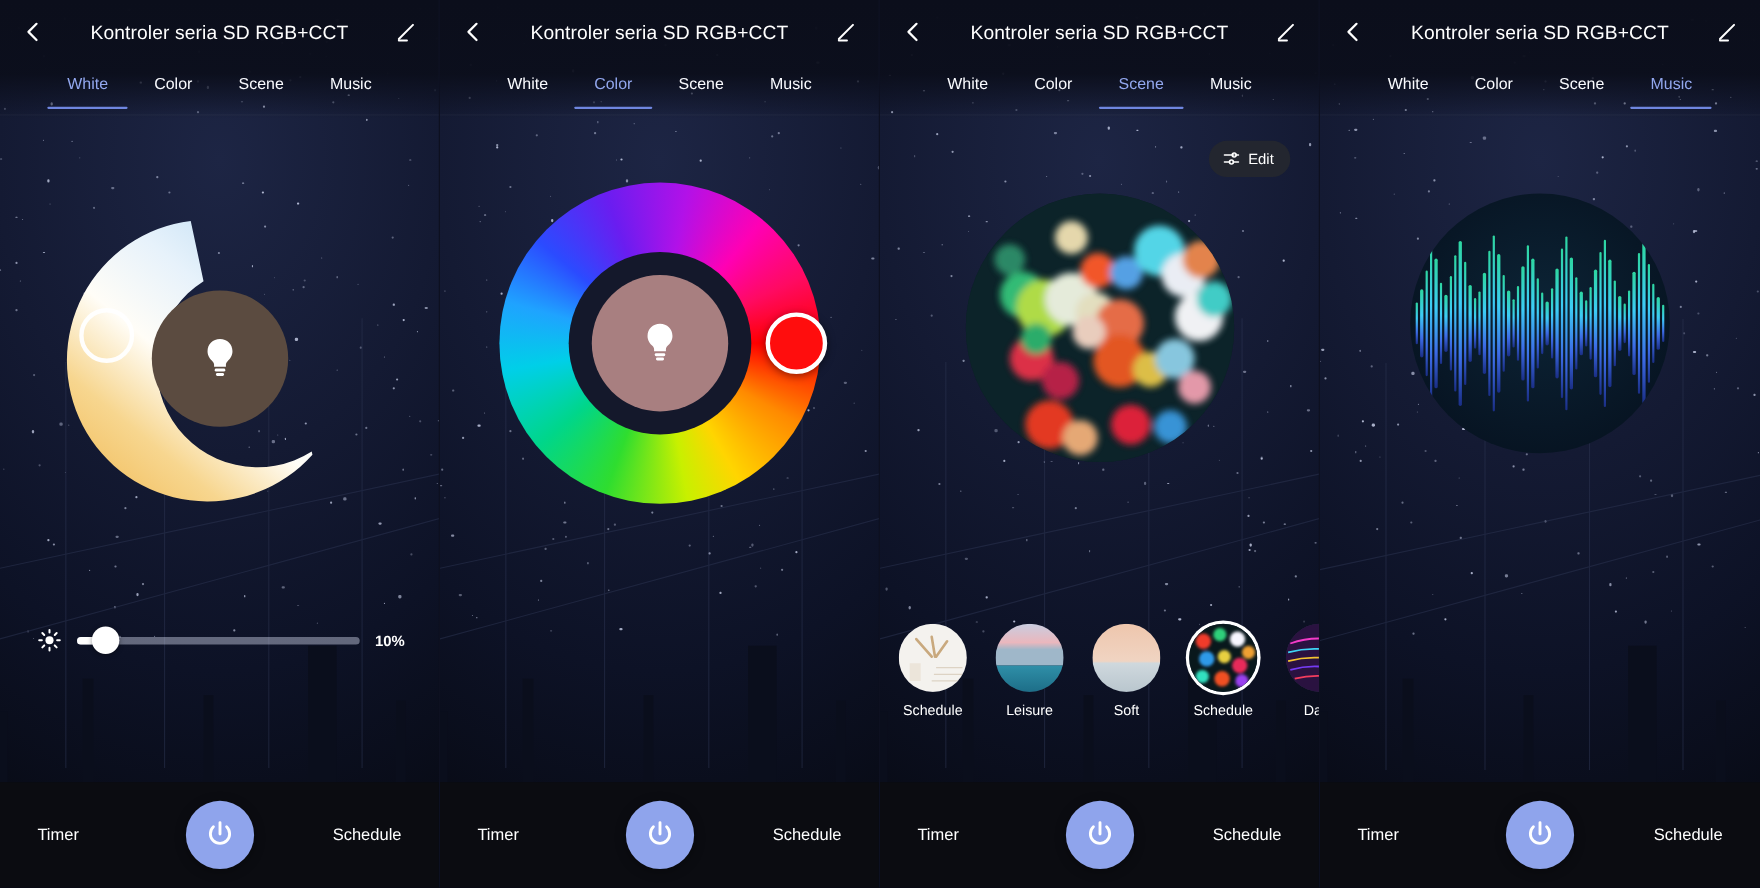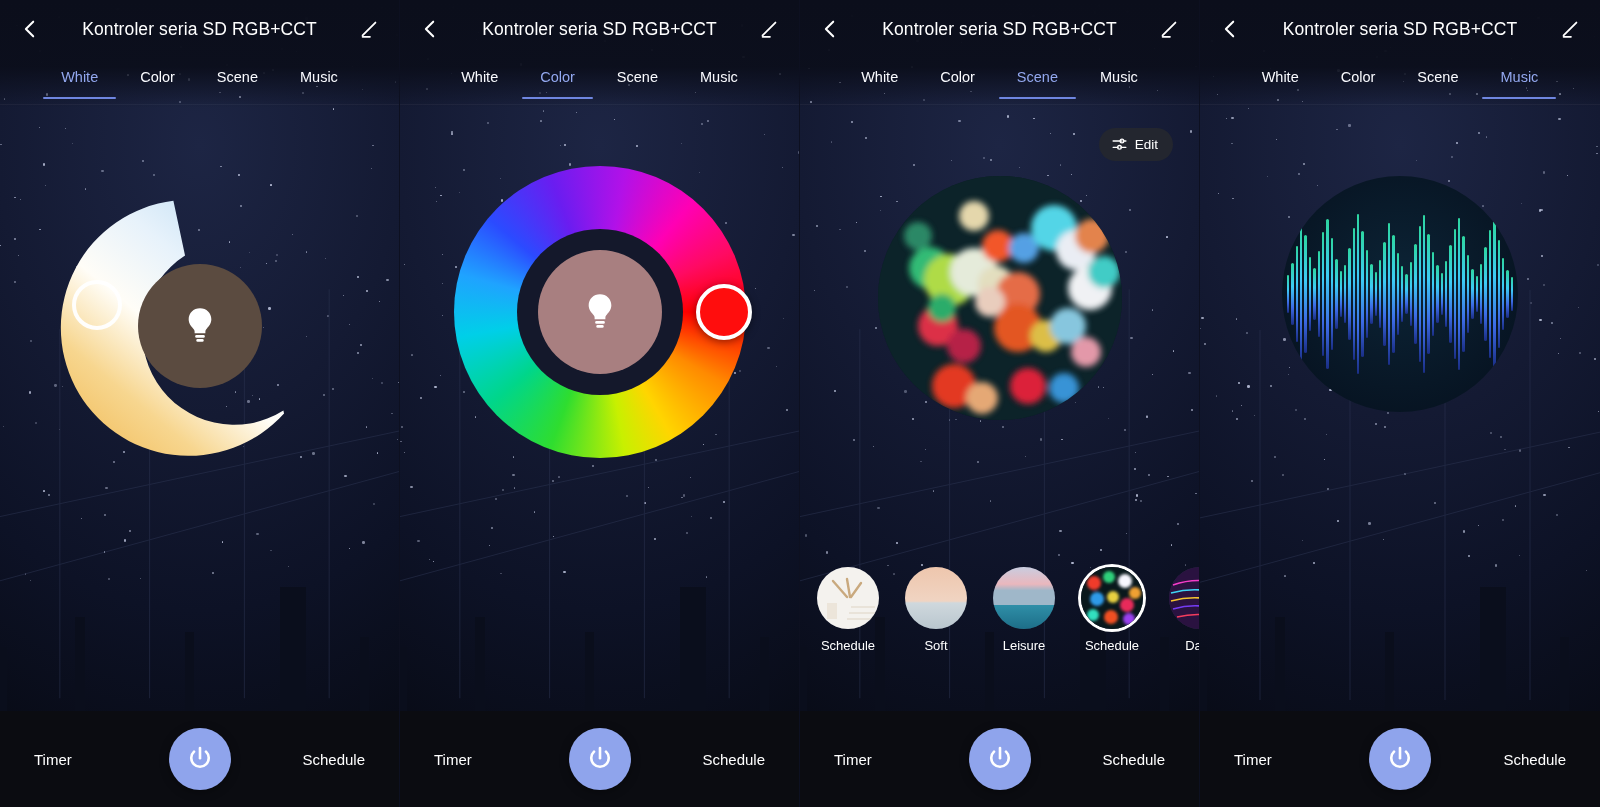--- a/index.html
+++ b/index.html
@@ -419,20 +419,35 @@
         <div style="position:absolute;left:22px;top:104px;width:50px;height:50px;border-radius:50%;border:4px solid #fff;opacity:.95;"></div>
         <div class="cct-center">
           <svg class="bulb" viewBox="0 0 24 28">
             <path d="M12 1.5c-4.6 0-8 3.4-8 7.8 0 3.2 1.8 5 3.1 6.4 .7 .8 1.1 1.3 1.1 2.1v1.4h7.6v-1.4c0-.8 .4-1.3 1.1-2.1 1.3-1.4 3.1-3.2 3.1-6.4 0-4.4-3.4-7.8-8-7.8z" fill="#fff"></path>
             <rect x="8.6" y="20.4" width="6.8" height="1.9" rx=".9" fill="#fff"></rect>
             <rect x="9.4" y="23.2" width="5.2" height="1.9" rx=".9" fill="#fff"></rect>
           </svg>
         </div>
       </div>
 
+      <div class="sliders" style="bottom: 92px;">
+        <div class="slider-row">
+          <svg class="slider-icon" viewBox="0 0 24 24">
+            <circle cx="12" cy="12" r="4" fill="#fff"></circle>
+            <g stroke="#fff" stroke-width="2" stroke-linecap="round">
+              <path d="M12 1.8v2.6M12 19.6v2.6M1.8 12h2.6M19.6 12h2.6M4.9 4.9l1.9 1.9M17.2 17.2l1.9 1.9M19.1 4.9l-1.9 1.9M6.8 17.2l-1.9 1.9"></path>
+            </g>
+          </svg>
+          <div class="track">
+            <div class="fill" style="width:10%"></div>
+            <div class="thumb" style="left:10%"></div>
+          </div>
+          <div class="pct">10%</div>
+        </div>
+      </div>
     </div>
 
     <div class="bottombar">
       <div class="bottom-label">Timer</div>
       <div class="power-btn">
         <svg width="30" height="30" viewBox="0 0 24 24">
           <path d="M12 3.2 V 11.4" stroke="#fff" stroke-width="2.1" stroke-linecap="round"></path>
           <path d="M7.2 6.1 A 7 7 0 1 0 16.8 6.1" fill="none" stroke="#fff" stroke-width="2.1" stroke-linecap="round"></path>
         </svg>
       </div>
@@ -941,52 +956,52 @@
               <path d="M10 36 h10 v16 h-10z" fill="#ece5da"></path>
             </svg>
           </div>
           <div class="scene-name">Schedule</div>
         </div>
 
         <div class="scene-item">
           <div class="scene-thumb">
             <svg viewBox="0 0 62 62" width="62" height="62">
               <defs>
-                  <linearGradient id="soft2" x1="0" y1="0" x2="0" y2="1">
-                <stop offset="0%" stop-color="#eec6ad"></stop>
-                    <stop offset="55%" stop-color="#f0d4c2"></stop>
-                <stop offset="58%" stop-color="#cfd8dd"></stop>
-                    <stop offset="100%" stop-color="#b9c6ce"></stop>
-                  </linearGradient>
-              </defs>
-              <rect width="62" height="62" fill="url(#soft2)"></rect>
-            </svg>
-          </div>
-          <div class="scene-name">Soft</div>
-        </div>
-
-        <div class="scene-item">
-          <div class="scene-thumb">
-            <svg viewBox="0 0 62 62" width="62" height="62">
-              <defs>
                   <linearGradient id="sky2" x1="0" y1="0" x2="0" y2="1">
                 <stop offset="0%" stop-color="#c9cde0"></stop>
                     <stop offset="45%" stop-color="#eab7bd"></stop>
                 <stop offset="62%" stop-color="#9fb7c9"></stop>
                   </linearGradient>
                 <linearGradient id="sea2" x1="0" y1="0" x2="0" y2="1">
                 <stop offset="0%" stop-color="#2f8fa8"></stop>
                     <stop offset="100%" stop-color="#1d6e88"></stop>
                   </linearGradient>
               </defs>
               <rect width="62" height="38" fill="url(#sky2)"></rect>
               <rect y="38" width="62" height="24" fill="url(#sea2)"></rect>
             </svg>
           </div>
           <div class="scene-name">Leisure</div>
+        </div>
+
+        <div class="scene-item">
+          <div class="scene-thumb">
+            <svg viewBox="0 0 62 62" width="62" height="62">
+              <defs>
+                  <linearGradient id="soft2" x1="0" y1="0" x2="0" y2="1">
+                <stop offset="0%" stop-color="#eec6ad"></stop>
+                    <stop offset="55%" stop-color="#f0d4c2"></stop>
+                <stop offset="58%" stop-color="#cfd8dd"></stop>
+                    <stop offset="100%" stop-color="#b9c6ce"></stop>
+                  </linearGradient>
+              </defs>
+              <rect width="62" height="62" fill="url(#soft2)"></rect>
+            </svg>
+          </div>
+          <div class="scene-name">Soft</div>
         </div>
 
         <div class="scene-item selected">
           <div class="scene-thumb">
             <svg viewBox="0 0 62 62" width="62" height="62">
               <defs>
                   <filter id="blur2">
                     <feGaussianBlur stdDeviation="1.6"></feGaussianBlur>
                   </filter>
                 </defs>

